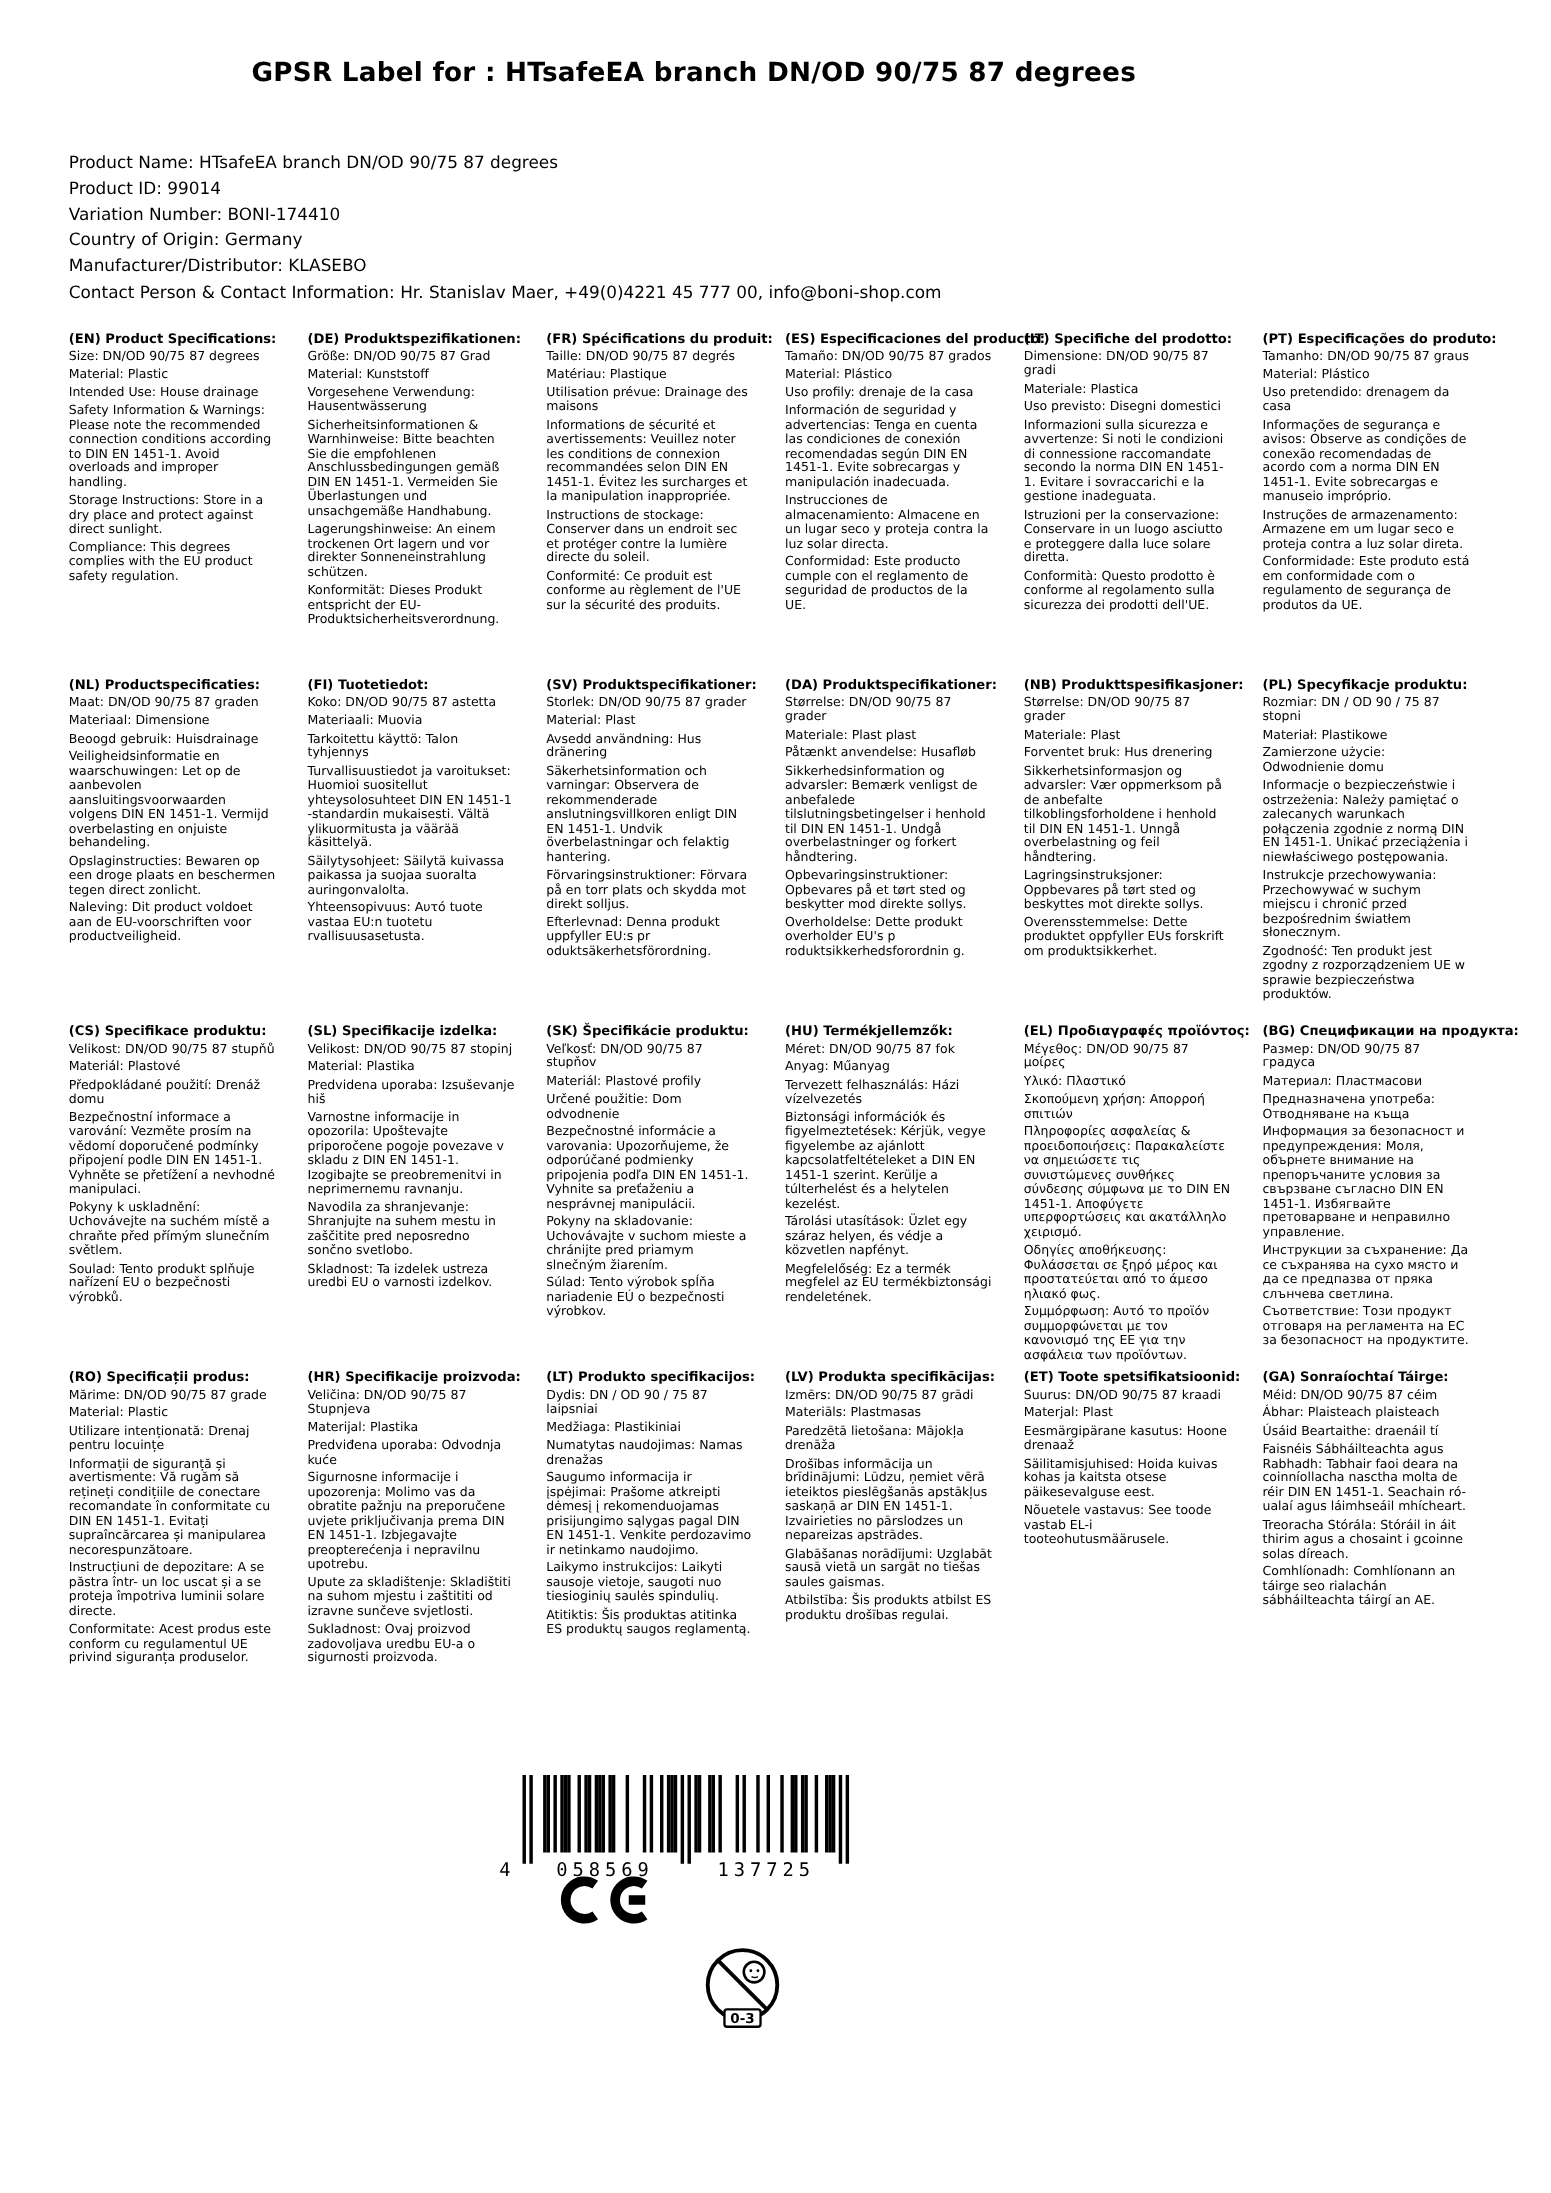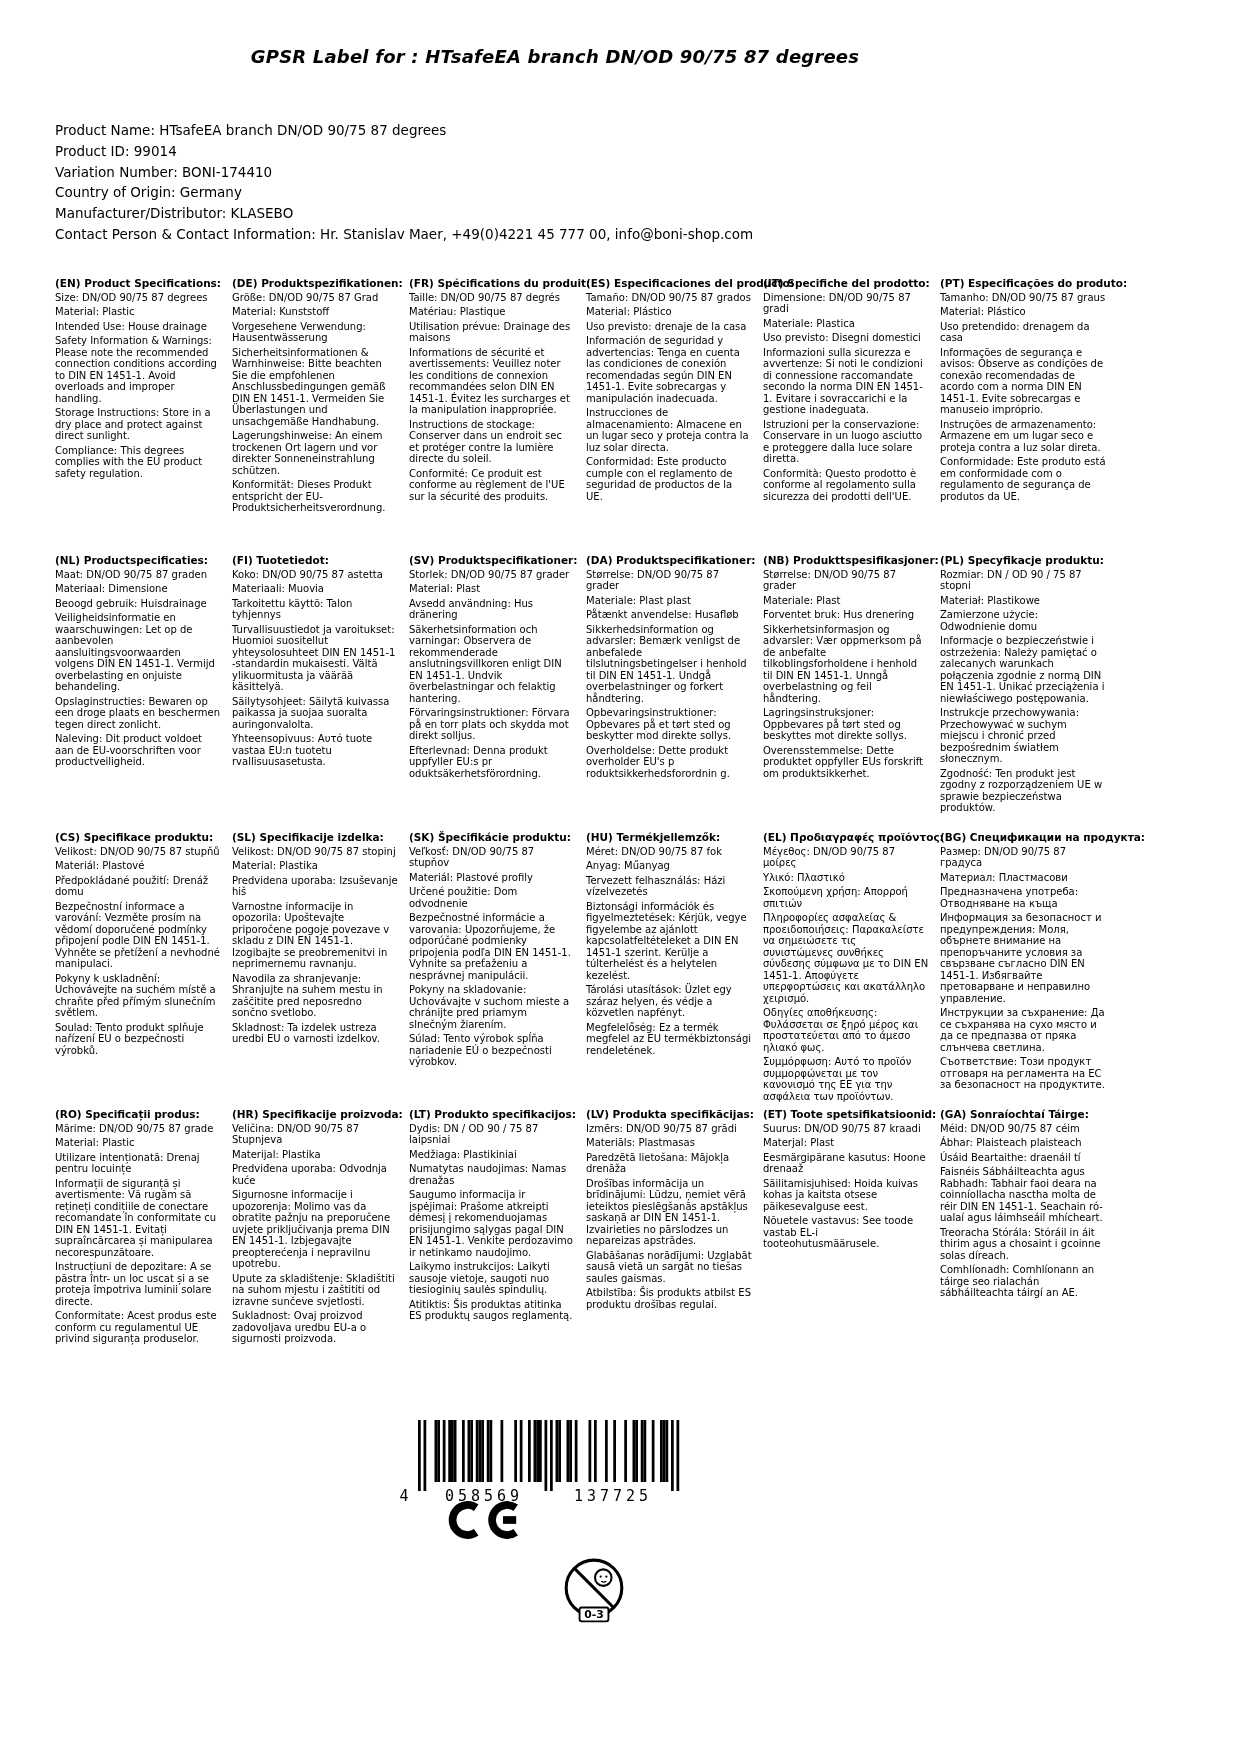--- a/index.html
+++ b/index.html
@@ -2,27 +2,27 @@
 <html><head>
 <meta charset="utf-8">
 <style>
   html,body{margin:0;padding:0;}
   body{
     width:1241px;height:1754px;position:relative;background:#ffffff;color:#000;
     font-family:"DejaVu Sans",sans-serif;overflow:hidden;
   }
   .title{
     position:absolute;top:46px;left:0;width:1110px;text-align:center;
-    font-size:18px;font-weight:bold;letter-spacing:.2px;font-style:italic;
+    font-size:21px;font-weight:bold;letter-spacing:.2px;
   }
   .info{position:absolute;top:120px;left:55px;font-size:13.5px;line-height:20.8px;}
   .info-line b{font-weight:normal;}
   .grid{
-    position:absolute;top:278px;left:55px;width:1052px;
-    display:grid;grid-template-columns:repeat(6,166px);grid-auto-rows:277px;column-gap:11px;
+    position:absolute;top:266px;left:55px;width:1052px;
+    display:grid;grid-template-columns:repeat(6,166px);grid-auto-rows:277px;column-gap:25px;
   }
   .lang-block{font-size:10px;line-height:11.5px;overflow:visible;}
   .lang-block .hd{font-weight:bold;font-size:10.5px;white-space:nowrap;margin:0 0 2px 0;}
   .lang-block p{margin:0 0 3px 0;}
   .barcode-wrap{position:absolute;left:388px;top:1420px;}
   .ce-wrap{position:absolute;left:446px;top:1500px;}
   .age-wrap{position:absolute;left:562px;top:1556px;text-align:right;}
   svg text{font-family:"DejaVu Sans Mono","DejaVu Sans",monospace;}
   .age-label{font-family:"DejaVu Sans",sans-serif;font-weight:bold;}
 </style>
@@ -65,21 +65,21 @@
       <p>Matériau: Plastique</p>
       <p>Utilisation prévue: Drainage des maisons</p>
       <p>Informations de sécurité et avertissements: Veuillez noter les conditions de connexion recommandées selon DIN EN 1451-1. Évitez les surcharges et la manipulation inappropriée.</p>
       <p>Instructions de stockage: Conserver dans un endroit sec et protéger contre la lumière directe du soleil.</p>
       <p>Conformité: Ce produit est conforme au règlement de l'UE sur la sécurité des produits.</p>
     </div>
     <div class="lang-block">
       <div class="hd">(ES) Especificaciones del producto:</div>
       <p>Tamaño: DN/OD 90/75 87 grados</p>
       <p>Material: Plástico</p>
-      <p>Uso previsto: drenaje de la casa</p>
+      <p>Uso profily: drenaje de la casa</p>
       <p>Información de seguridad y advertencias: Tenga en cuenta las condiciones de conexión recomendadas según DIN EN 1451-1. Evite sobrecargas y manipulación inadecuada.</p>
       <p>Instrucciones de almacenamiento: Almacene en un lugar seco y proteja contra la luz solar directa.</p>
       <p>Conformidad: Este producto cumple con el reglamento de seguridad de productos de la UE.</p>
     </div>
     <div class="lang-block">
       <div class="hd">(IT) Specifiche del prodotto:</div>
       <p>Dimensione: DN/OD 90/75 87 gradi</p>
       <p>Materiale: Plastica</p>
       <p>Uso previsto: Disegni domestici</p>
       <p>Informazioni sulla sicurezza e avvertenze: Si noti le condizioni di connessione raccomandate secondo la norma DIN EN 1451-1. Evitare i sovraccarichi e la gestione inadeguata.</p>

